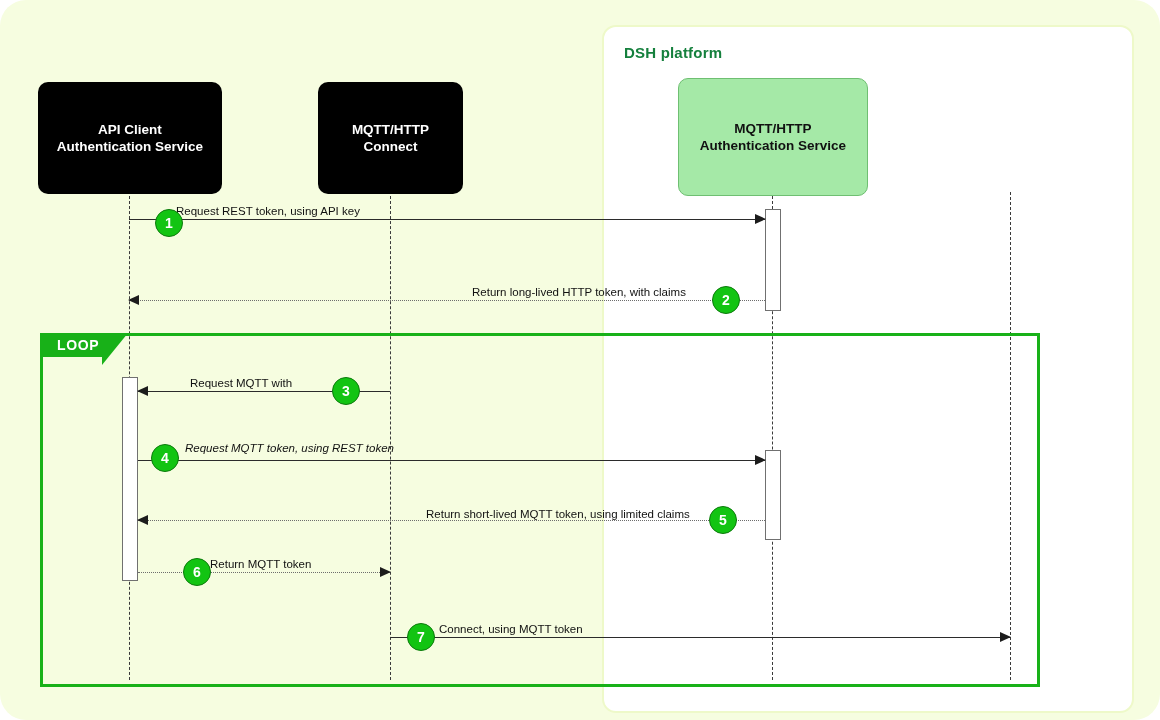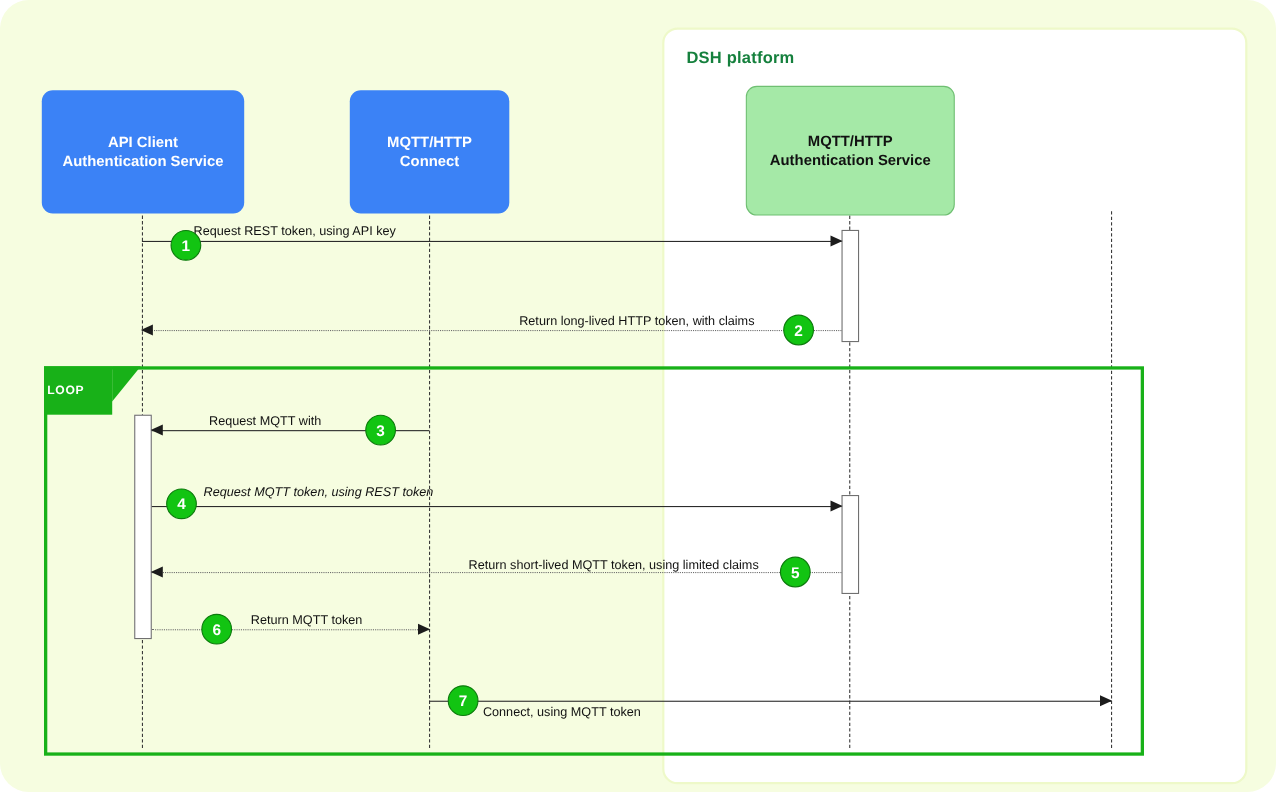--- a/index.html
+++ b/index.html
@@ -15,41 +15,41 @@
   
   .dsh-panel{position:absolute;left:602px;top:25px;width:528px;height:684px;
              background:#FFFFFF;border:2px solid #EEF9C9;border-radius:14px;}
   .dsh-title{position:absolute;left:624px;top:44px;font-size:15px;font-weight:bold;
              color:#15803d;letter-spacing:.2px;}
 
   
   .pbox{position:absolute;border-radius:10px;display:flex;align-items:center;
         justify-content:center;text-align:center;font-size:13.5px;font-weight:bold;
         line-height:17px;}
-  .pbox.blue{background:#3b82f6;color:#FFFFFF;justify-content:center;}
+  .pbox.blue{background:#000000;color:#FFFFFF;justify-content:center;}
   .pbox.green{background:#A5E9A7;color:#111111;border:1px solid #6FBF72;}
 
   #p-api {left:38px; top:82px; width:184px;height:112px;}
   #p-cli {left:318px;top:82px; width:145px;height:112px;}
   #p-mqtt{left:678px;top:78px; width:188px;height:116px;}
   #p-msg {left:916px;top:78px; width:188px;height:112px;}
 
   
   .lifeline{position:absolute;width:0;border-left:1.6px dashed #3a3a3a;}
 
   
   .activation{position:absolute;width:16px;background:#FFFFFF;
               border:1.6px solid #707070;box-sizing:border-box;}
 
   
   .loop-frame{position:absolute;left:40px;top:333px;width:1000px;height:354px;
               border:3px solid #18B118;box-sizing:border-box;background:transparent;}
-  .loop-tab{position:absolute;left:40px;top:333px;width:62px;height:44px;
-            background:#18B118;color:#FFFFFF;font-size:11px;font-weight:bold;
-            letter-spacing:.6px;display:flex;align-items:center;padding-left:3px;
+  .loop-tab{position:absolute;left:40px;top:333px;width:62px;height:24px;
+            background:#18B118;color:#FFFFFF;font-size:14px;font-weight:bold;
+            letter-spacing:.6px;display:flex;align-items:center;padding-left:17px;
             box-sizing:border-box;}
   .loop-tab-notch{position:absolute;left:102px;top:333px;width:0;height:0;
             border-top:32px solid #18B118;border-right:26px solid transparent;}
 
   
   .msg{position:absolute;height:0;}
   .msg .line{position:absolute;left:0;top:0;width:100%;height:0;}
   .msg.solid .line{border-top:1.4px solid #2b2b2b;}
   .msg.dotted .line{border-top:1.5px dotted #6d6d6d;}
 
@@ -144,23 +144,23 @@
     <div class="line"></div>
     <div class="arrowhead left"></div>
   </div>
   <div class="msg-label" style="left:426px;top:508px;">Return short-lived MQTT token, using limited claims</div>
   <div class="badge" style="left:709px;top:506px;">5</div>
 
   <div class="msg dotted" style="left:138px;top:572px;width:252px;">
     <div class="line"></div>
     <div class="arrowhead right"></div>
   </div>
-  <div class="msg-label" style="left:228px;top:558px;">Return MQTT token</div>
+  <div class="msg-label" style="left:210px;top:558px;">Return MQTT token</div>
   <div class="badge" style="left:183px;top:558px;">6</div>
 
   <div class="msg solid" style="left:390px;top:637px;width:620px;">
     <div class="line"></div>
     <div class="arrowhead right"></div>
   </div>
-  <div class="msg-label" style="left:439px;top:623px;margin-top:19px;">Connect, using MQTT token</div>
+  <div class="msg-label" style="left:439px;top:623px;">Connect, using MQTT token</div>
   <div class="badge" style="left:407px;top:623px;">7</div>
 
 </div>
 
 </body></html>

